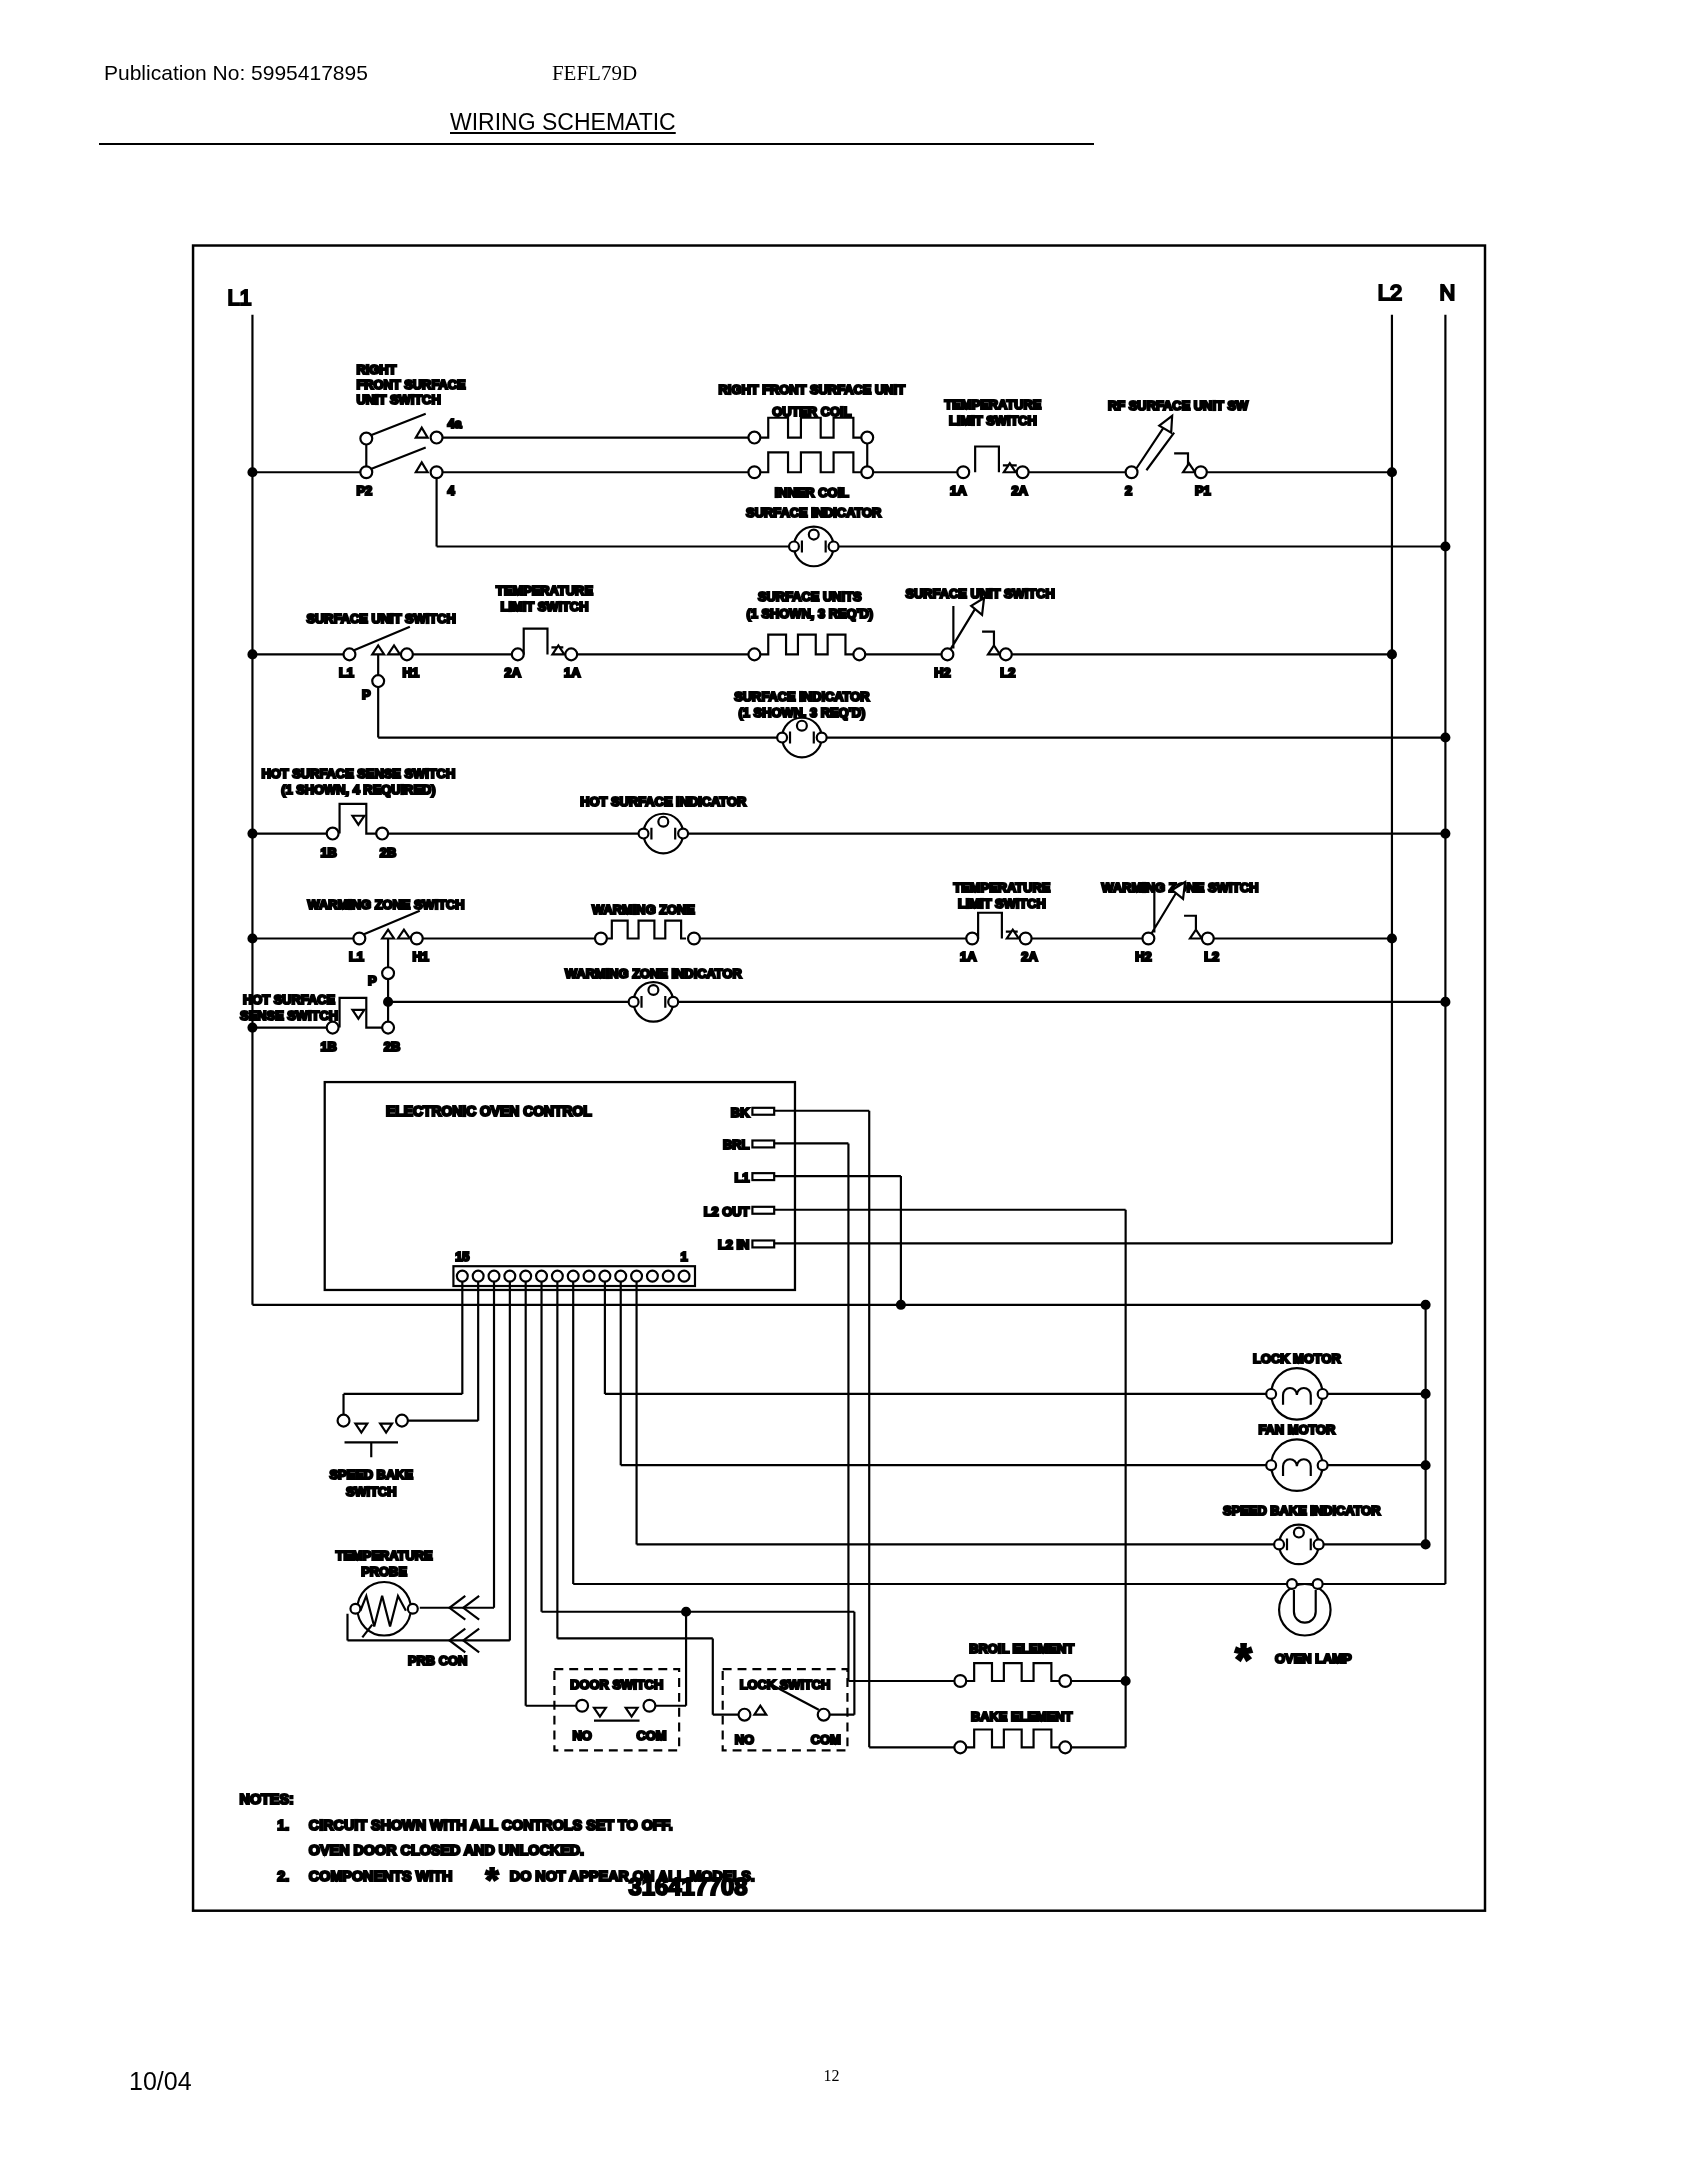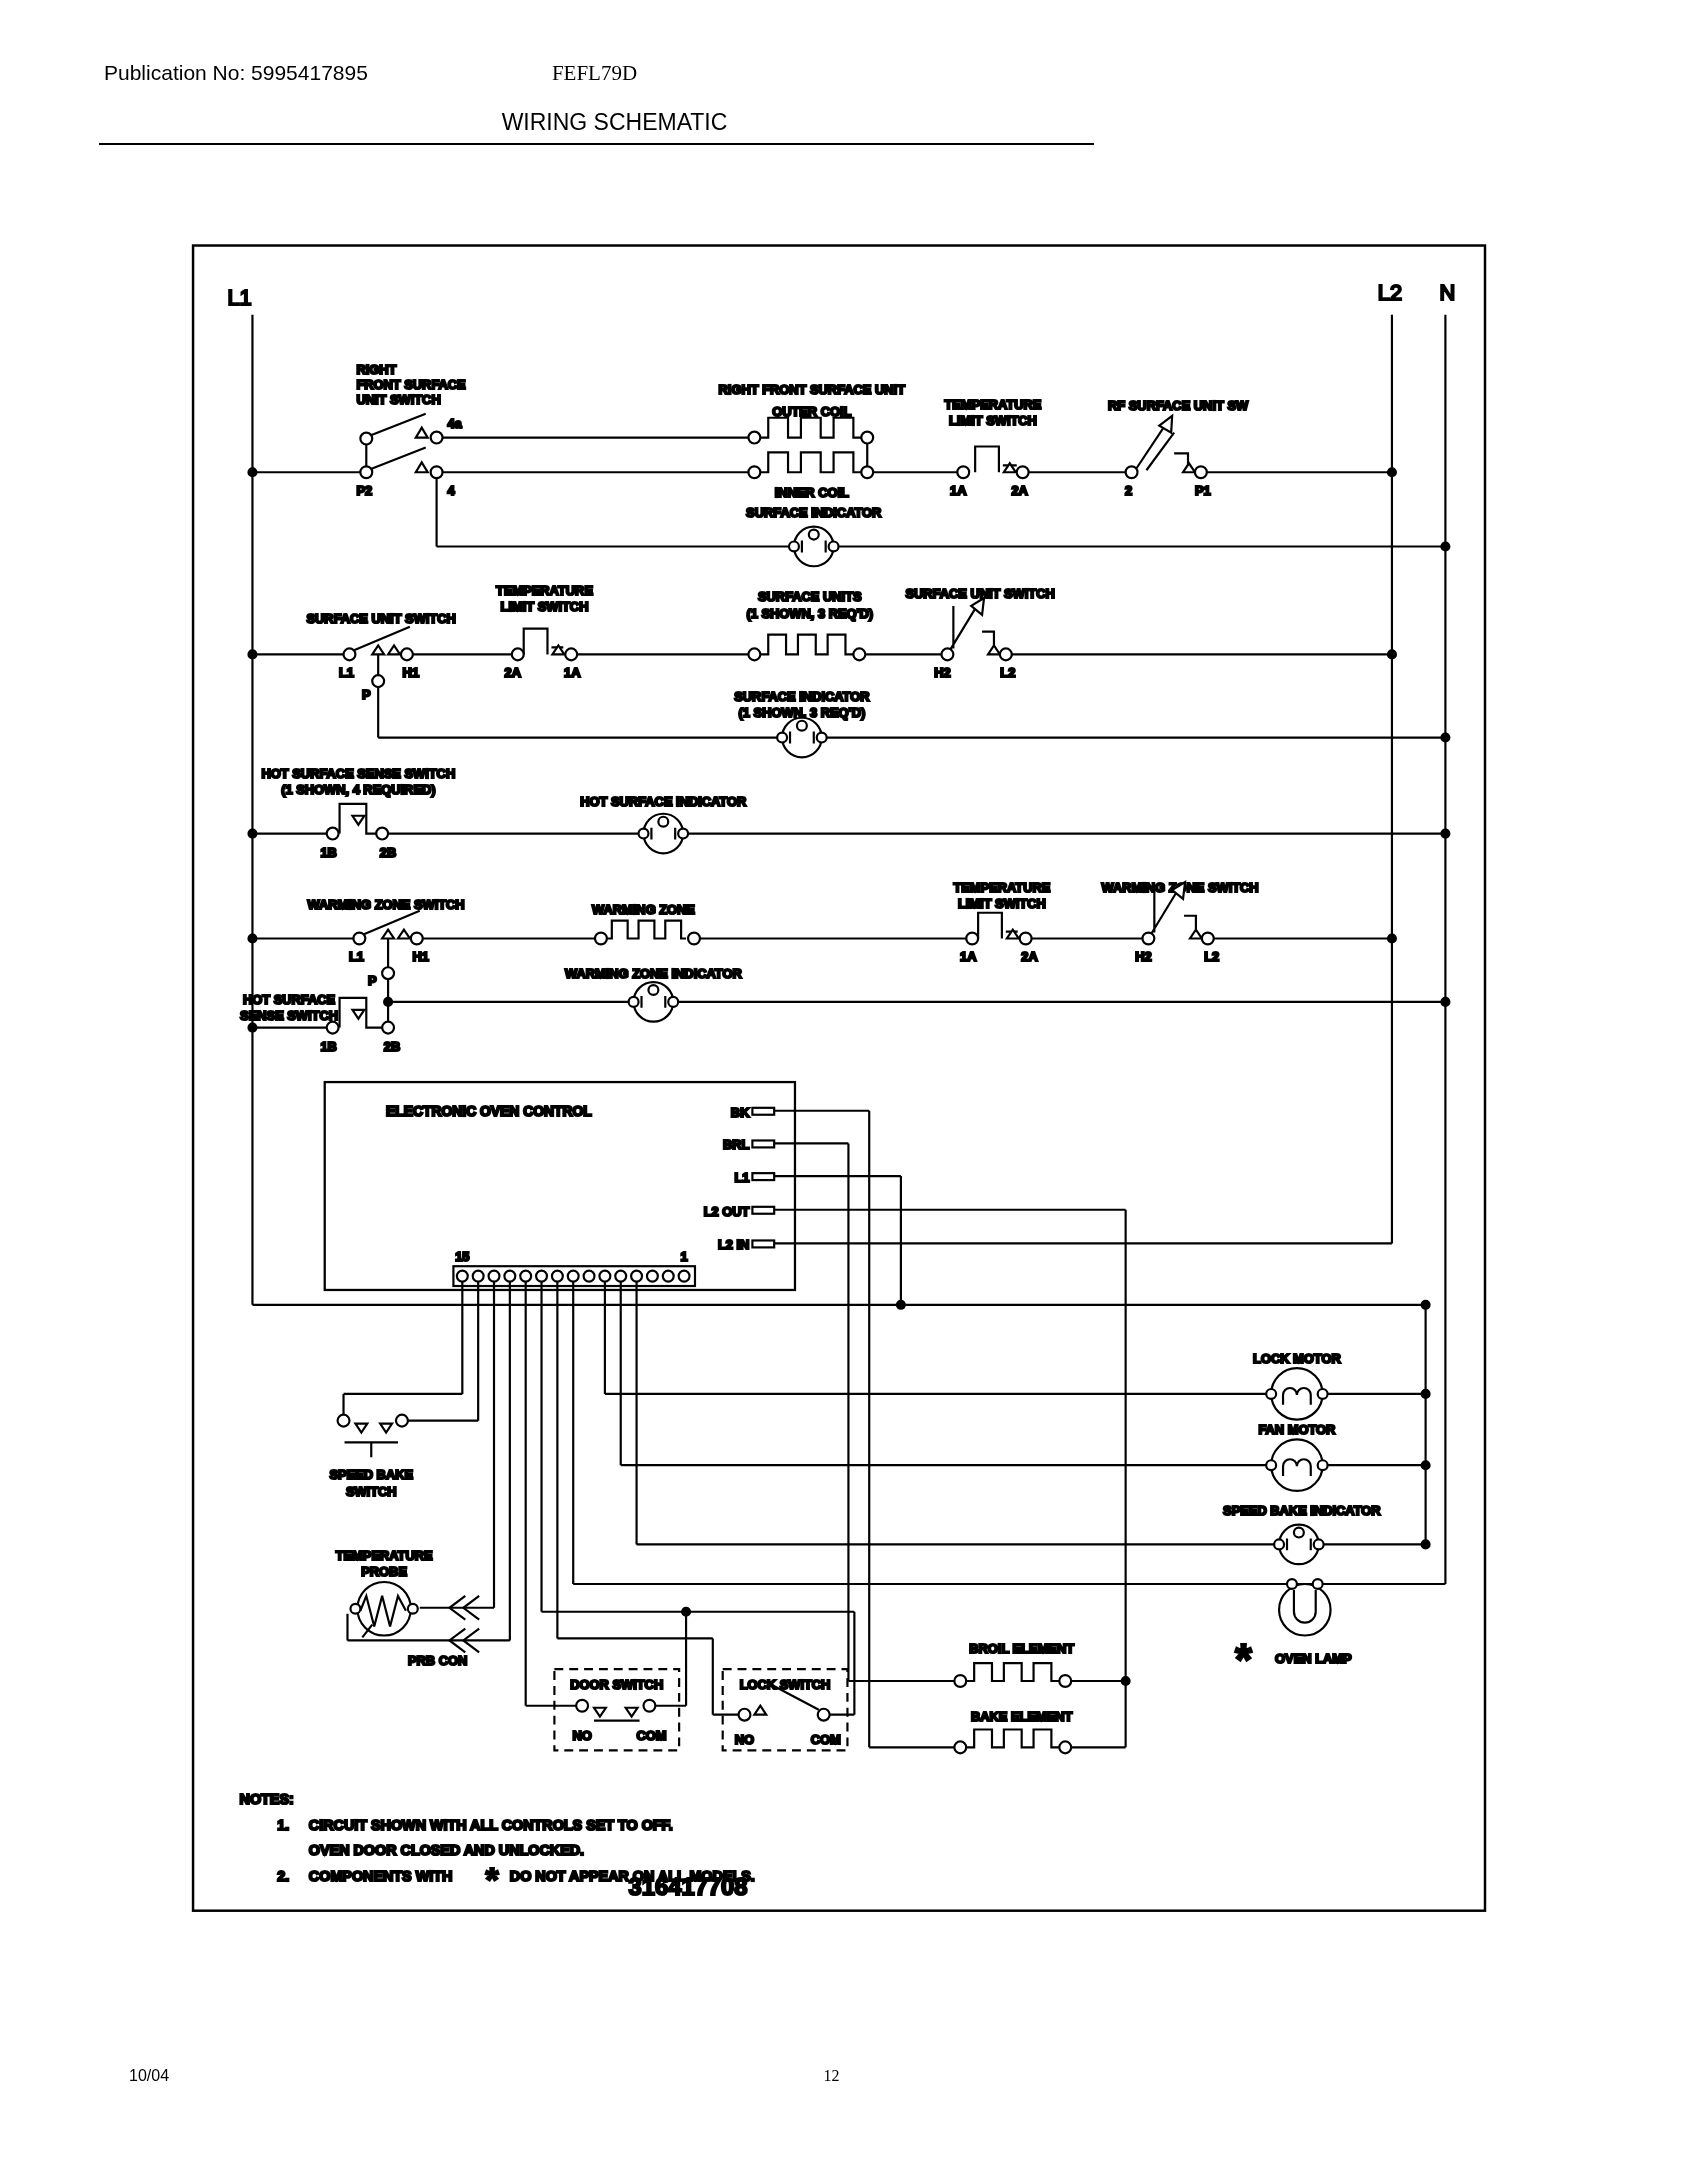--- a/index.html
+++ b/index.html
@@ -18,21 +18,21 @@
   svg .starbig{font-size:44px;}
   svg path, svg line, svg rect, svg circle{vector-effect:none;}
 </style>
 </head>
 <body>
 
 <div class="page">
 
   <div class="hdr" style="left:104px;top:61px;">Publication No: 5995417895</div>
   <div class="hdr" style="left:525px;top:61px;width:139px;text-align:center;font-family:Liberation Serif, serif;">FEFL79D</div>
-  <div class="hdr" style="left:466px;top:109px;width:297px;text-align:center;font-size:23px;">WIRING SCHEMATIC</div>
+  <div class="hdr" style="left:450px;top:109px;width:297px;text-align:left;font-size:23px;text-decoration:underline;">WIRING SCHEMATIC</div>
   <div class="rule"></div>
 
   <svg width="1683" height="2178" viewBox="0 0 1700 2200" style="position:absolute;left:0;top:0;" stroke="#000" fill="none" stroke-width="2.2">
 
     <rect x="195" y="248" width="1305" height="1682" stroke-width="2.5"></rect>
 
     <g>
       <text class="bus" x="242" y="308" text-anchor="middle">L1</text>
       <path d="M255,318 V1318 M255,1318 H1440"></path>
       <circle cx="255" cy="477" r="4" fill="#000"></circle>
@@ -431,17 +431,17 @@
       <text class="note" x="312" y="1848">CIRCUIT SHOWN WITH ALL CONTROLS SET TO OFF.</text>
       <text class="note" x="312" y="1874">OVEN DOOR CLOSED AND UNLOCKED.</text>
       <text class="note" x="280" y="1900">2.</text>
       <text class="note" x="312" y="1900">COMPONENTS WITH</text>
       <text class="star" x="497" y="1910" text-anchor="middle">*</text>
       <text class="note" x="515" y="1900">DO NOT APPEAR ON ALL MODELS.</text>
       <text class="pn" x="695" y="1914" text-anchor="middle">316417708</text>
     </g>
   </svg>
 
-  <div class="hdr" style="left:129px;top:2067px;font-size:16px;">10/04</div>
+  <div class="hdr" style="left:129px;top:2067px;font-size:25px;">10/04</div>
   <div class="hdr" style="left:792px;top:2067px;width:79px;text-align:center;font-size:16px;font-family:Liberation Serif, serif;">12</div>
 
 </div>
 
 
 </body></html>

